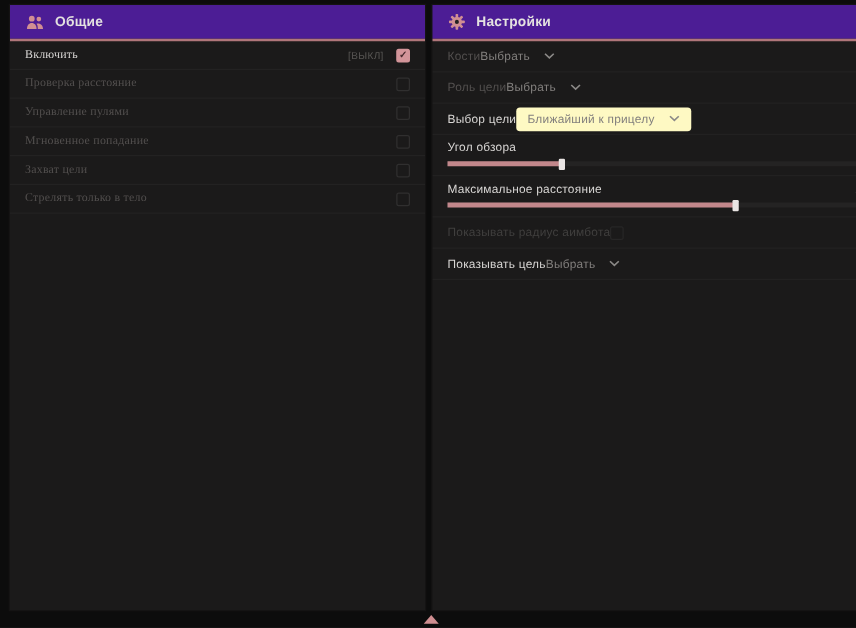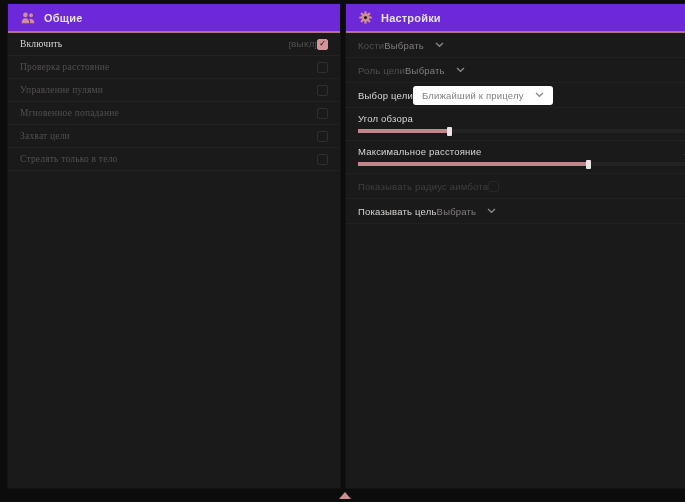--- a/index.html
+++ b/index.html
@@ -12,36 +12,36 @@
   }
   .panel {
     position:absolute; top:4px; height:484px;
     background:#1b1a1a;
     box-shadow:0 0 0 1px #141313;
   }
   .panel-left  { left:8px;   width:332px; }
   .panel-right { left:346px; width:379px; }
 
   .panel-header {
-    height:27px; background:#6d28d9;
+    height:27px; background:#4c1d95;
     display:flex; align-items:center; gap:9px;
     padding:0 13px;
   }
   .panel-title { color:#e4e2e0; font-size:11px; font-weight:bold; letter-spacing:.2px; }
   .accent-line { height:2px; background:#b0767a; }
 
   
   .lrow {
     height:23px; display:flex; align-items:center;
     padding:0 12px;
     border-bottom:1px solid rgba(255,255,255,0.035);
   }
   .lrow-label { flex:1; font-size:9.5px; color:#524f4e; letter-spacing:.2px;font-family:Liberation Serif, serif; }
   .lrow-label.bright { color:#d8d6d4; }
-  .keybind { font-size:8px; color:#585654; margin-right:0; letter-spacing:.3px; }
+  .keybind { font-size:8px; color:#585654; margin-right:10px; letter-spacing:.3px; }
 
   .checkbox {
     width:11px; height:11px; border-radius:2px;
     border:1px solid #302f2f;
     display:flex; align-items:center; justify-content:center;
     flex:0 0 auto;
   }
   .checkbox.checked { background:#d3959a; border-color:#d3959a; }
   .checkbox.checked::after { content:"✓"; font-size:8px; line-height:1; color:#45282c; font-weight:bold; }
   .checkbox.dim { border-color:#272626; }
@@ -51,21 +51,21 @@
     height:25px; display:flex; align-items:center; justify-content:flex-start;
     padding:0 12px;
     border-bottom:1px solid rgba(255,255,255,0.03);
   }
   .rrow-label { font-size:9.5px; color:#524f4e; letter-spacing:.2px; }
   .rrow-label.bright { color:#d8d6d4; }
   .rrow-label.disabled { color:#403f3e; }
 
   .dd { display:flex; align-items:center; gap:11px; }
   .dd-value { font-size:9.5px; color:#827f7d; letter-spacing:.2px; }
-  .dd.boxed { background:#ffffff; border-radius:3px; padding:4px 9px; }
+  .dd.boxed { background:#fef9c3; border-radius:3px; padding:4px 9px; }
   .chevron { display:flex; align-items:center; }
 
   .slider-row {
     padding:2px 12px 7px;
     border-bottom:1px solid rgba(255,255,255,0.03);
   }
   .slider-head { display:flex; align-items:center; justify-content:space-between; height:16px; }
   .slider-value { font-size:9.5px; color:#8f8d8b; }
   .slider-track { position:relative; height:4px; background:#242323; margin-top:3px; }
   .slider-fill  { height:100%; background:#c2878b; position:relative; }

